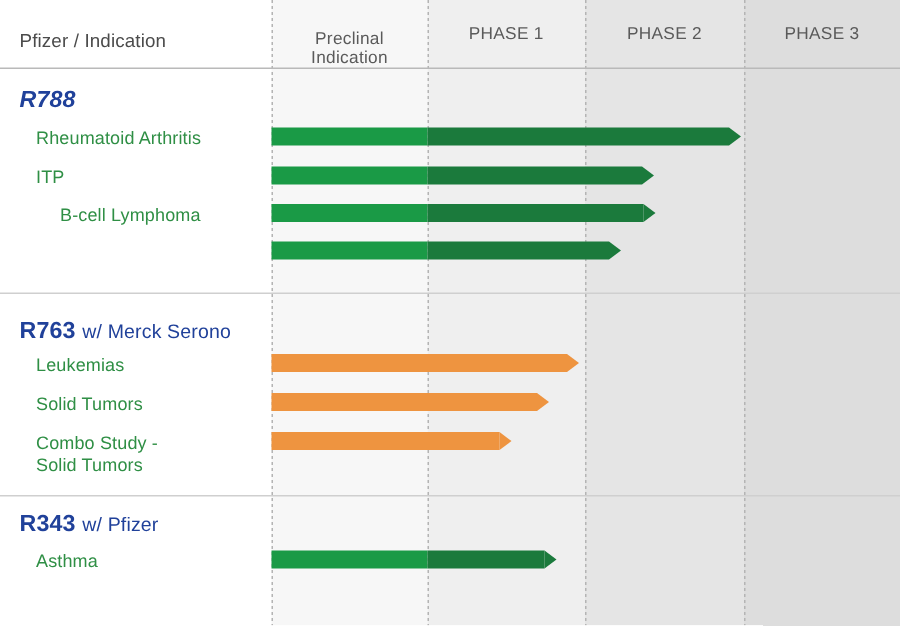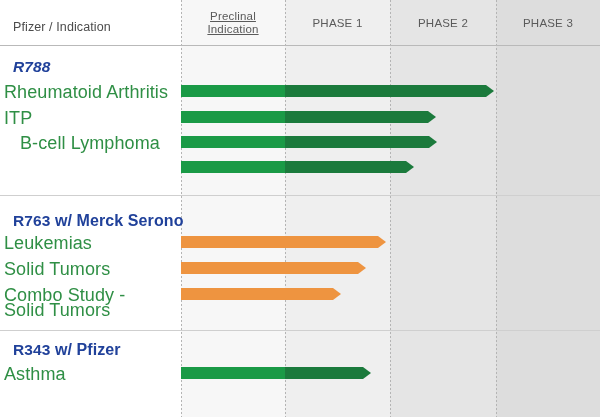--- a/index.html
+++ b/index.html
@@ -41,21 +41,21 @@
     color: #5a5a5a;
     font-size: 11.5px;
     line-height: 13px;
     letter-spacing: 0.2px;
     display: flex;
     align-items: center;
     justify-content: center;
     padding: 0 2px;
     box-sizing: border-box;
   }
-  .band-label.two-line { align-items: center; text-decoration: underline; }
+  .band-label.two-line { align-items: flex-end; }
 
   
   .vdot {
     position: absolute;
     top: 0;
     width: 1px;
     height: 417px;
     background-image: linear-gradient(to bottom, #b4b4b4 50%, rgba(255,255,255,0) 0%);
     background-size: 1px 4px;
     background-repeat: repeat-y;
@@ -92,29 +92,29 @@
   .product-name {
     position: absolute;
     left: 13px;
     color: #20419a;
     font-weight: bold;
     font-size: 15.5px;
     letter-spacing: 0.1px;
     white-space: nowrap;
   }
   .product-name .partner {
-    font-size: 16px;
-    font-weight: bold;
+    font-size: 13px;
+    font-weight: normal;
     letter-spacing: 0.1px;
   }
   .indication {
     position: absolute;
-    left: 4px;
+    left: 24px;
     color: #2f8f45;
-    font-size: 18px;
+    font-size: 12px;
     line-height: 15px;
     letter-spacing: 0.1px;
     white-space: pre-line;
   }
 
   
   .bar {
     position: absolute;
     height: 12px;
   }

